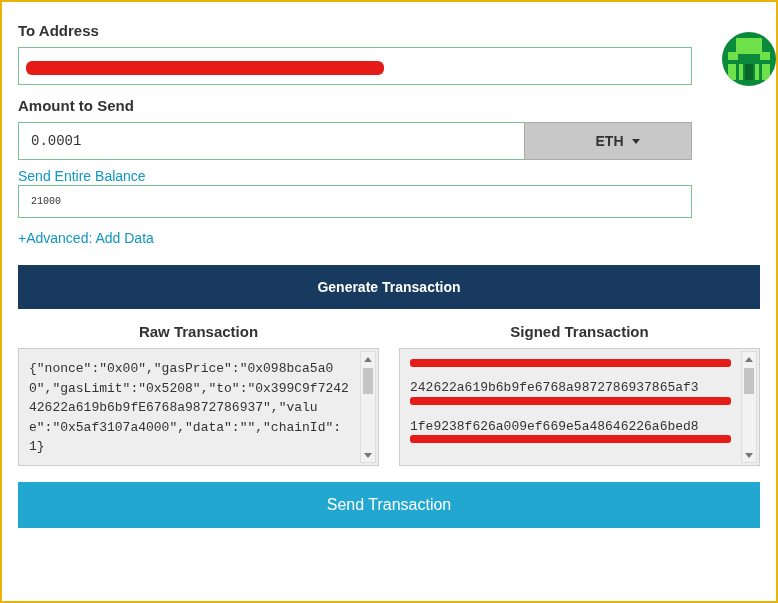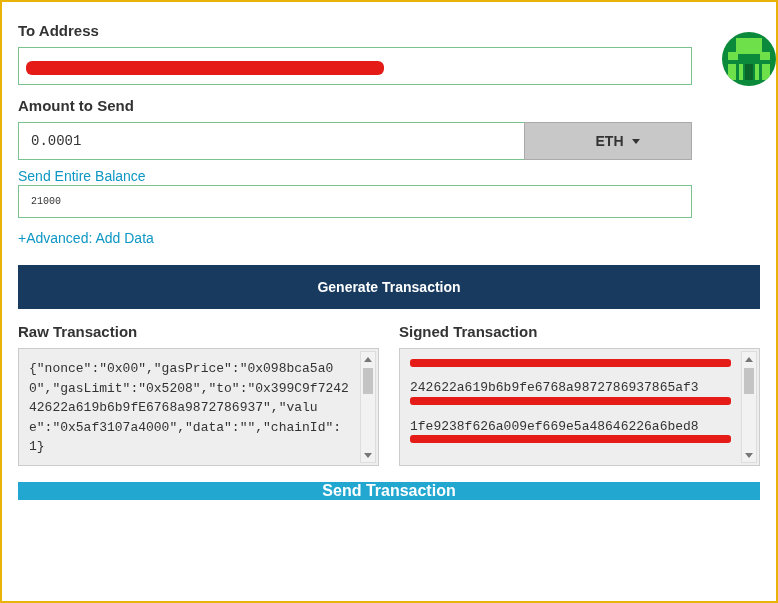--- a/index.html
+++ b/index.html
@@ -27,34 +27,34 @@
     .gas-input {
       width: 674px; border: 1px solid #7ac28f; padding: 10px 12px;
       font-family: "Courier New", monospace; font-size: 10px; color: #333;
     }
     .generate-btn {
       margin-top: 18px; width: 100%; background: #173a5e; color: #fff;
       text-align: center; padding: 14px; font-size: 14px; font-weight: 600; cursor: pointer;
     }
     .tx-row { display: flex; gap: 20px; margin-top: 14px; }
     .tx-col { flex: 1; display: flex; flex-direction: column; }
-    .tx-label { font-weight: 700; color: #333; font-size: 15px; margin-bottom: 8px; }
+    .tx-label { font-weight: 700; color: #333; font-size: 15px; margin-bottom: 8px; text-align: center; }
     .tx-box {
       background: #eeeeee; border: 1px solid #ccc; padding: 10px 24px 10px 10px;
       font-family: "Courier New", monospace; font-size: 13px; color: #333;
       height: 118px; overflow: hidden; position: relative; line-height: 1.5; word-break: break-all;
     }
     .scrollbar { position: absolute; right: 2px; top: 2px; bottom: 2px; width: 16px; background: #f2f2f2; border: 1px solid #ddd; }
     .scroll-arrow { width: 100%; height: 14px; display: flex; align-items: center; justify-content: center; background: #f2f2f2; }
     .scroll-arrow .tri-up { width: 0; height: 0; border-left: 4px solid transparent; border-right: 4px solid transparent; border-bottom: 5px solid #777; }
     .scroll-arrow .tri-down { width: 0; height: 0; border-left: 4px solid transparent; border-right: 4px solid transparent; border-top: 5px solid #777; }
     .scroll-thumb { position: absolute; left: 2px; right: 2px; top: 16px; height: 26px; background: #c4c4c4; }
     .send-btn {
       margin-top: 16px; width: 100%; background: #21a7d0; color: #fff;
-      text-align: center; font-size: 16px; font-weight: 700; cursor: pointer;
+      text-align: center; padding: 14px; font-size: 16px; font-weight: 400; cursor: pointer;
     }
     .redact { position: absolute; left: 8px; height: 8px; background: #e41b17; border-radius: 3px; }
     .redact-to { top: 14px; width: 358px; height: 14px; border-radius: 6px; }
     .signed-box { position: relative; }
     .red-line { position: absolute; height: 8px; background: #e41b17; border-radius: 3px; left: 10px; right: 28px; }
   </style>
 </head>
 <body>
 
 <div class="frame">

